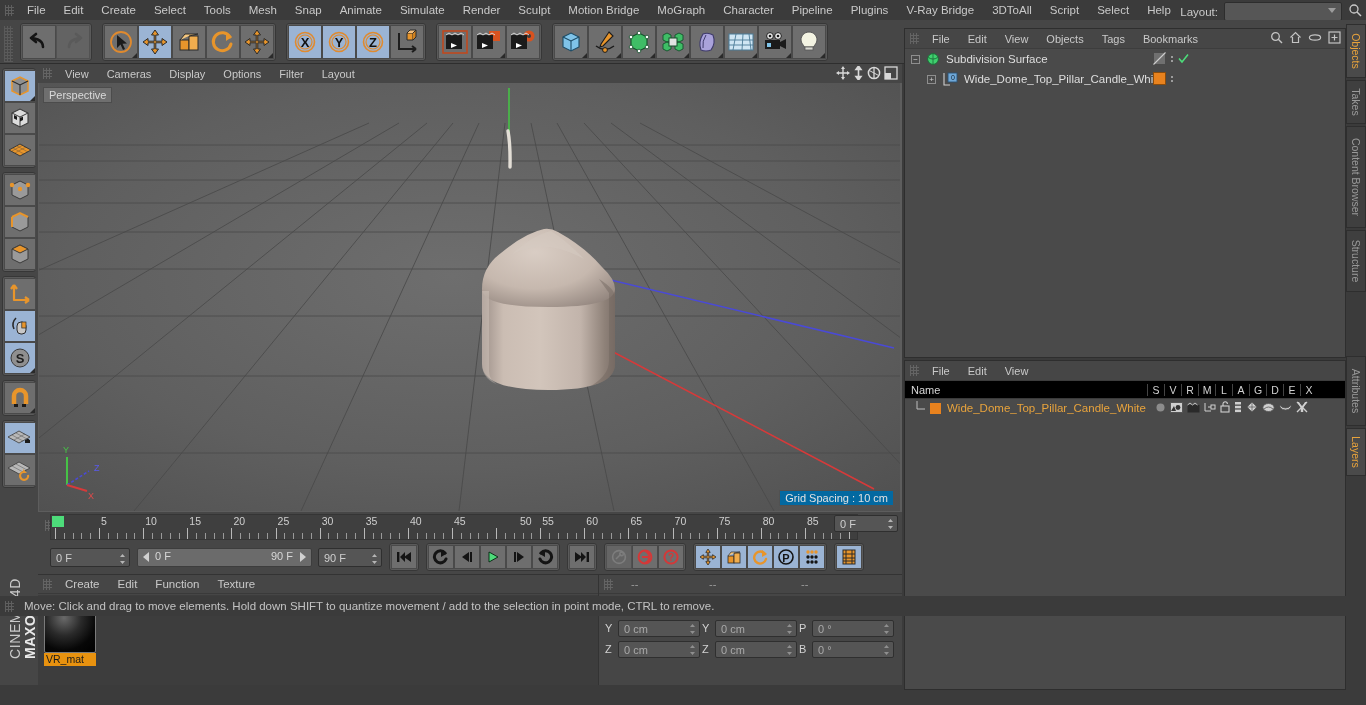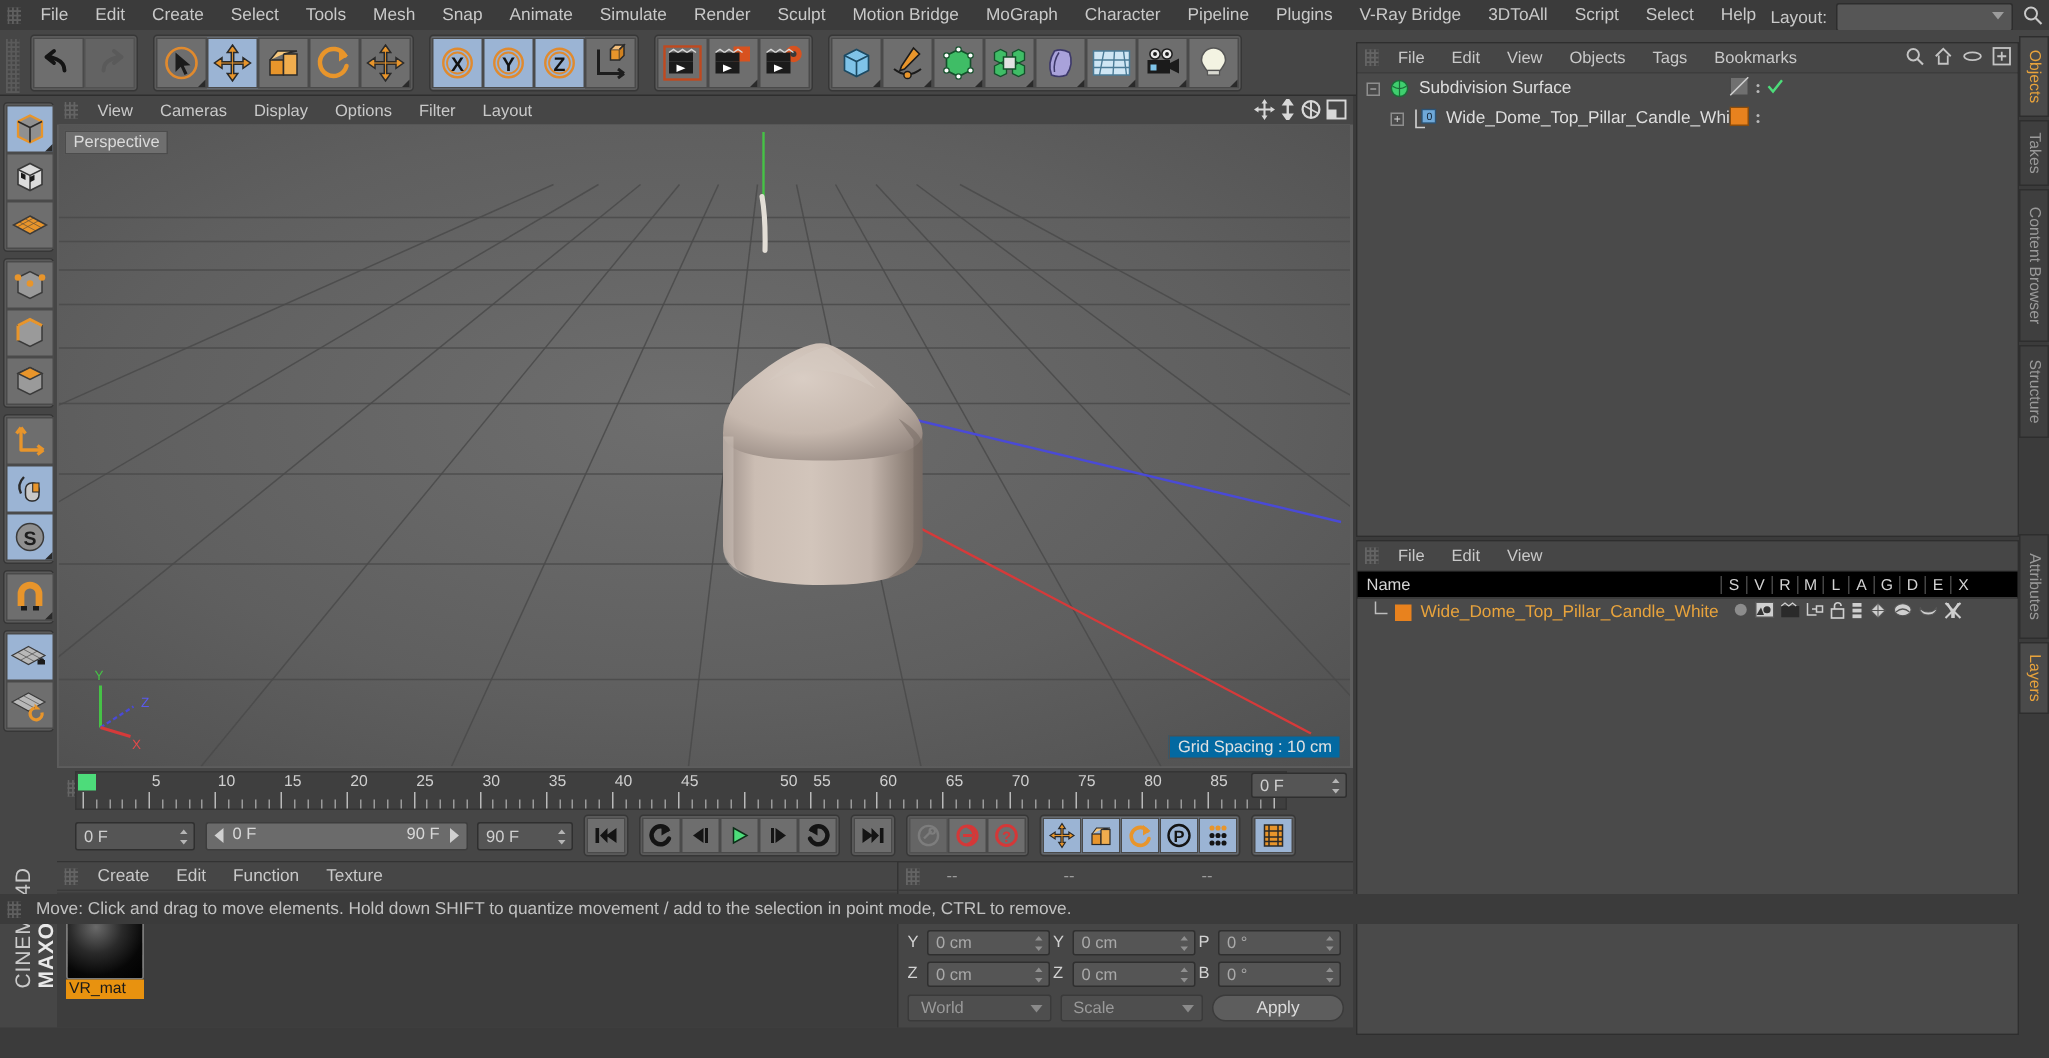--- a/index.html
+++ b/index.html
@@ -1020,31 +1020,20 @@
           <span class="axlabel">Z</span>
           <span class="cfield" style="flex: 0 0 82px;"><span>0 cm</span><span style="position: absolute; right: 3px; top: 2px;"><svg width="7" height="12" viewBox="0 0 7 12">
                 <path d="M3.5 1 L6 4 L1 4 Z M3.5 11 L6 8 L1 8 Z" fill="#8f8f8f"></path>
               </svg></span></span>
           <span class="axlabel">B</span>
           <span class="cfield" style="flex: 0 0 82px;"><span>0 °</span><span style="position: absolute; right: 3px; top: 2px;"><svg width="7" height="12" viewBox="0 0 7 12">
                 <path d="M3.5 1 L6 4 L1 4 Z M3.5 11 L6 8 L1 8 Z" fill="#8f8f8f"></path>
               </svg></span></span>
         </div>
       </div>
-    <div class="btnrow">
-      <div class="csel">
-        <span>World</span>
-        <span class="arrow"></span>
-      </div>
-      <div class="csel">
-        <span>Scale</span>
-        <span class="arrow"></span>
-      </div>
-      <div id="applybtn">Apply</div>
-    </div>
   </div>
 
   <div id="objmgr">
     <div class="hdr">
       <div class="hgrip"></div>
       <div id="obj-menu-host" style="display:flex;">
           <div class="menu-item" style="font-size: 11px;">File</div>
           <div class="menu-item" style="font-size: 11px;">Edit</div>
           <div class="menu-item" style="font-size: 11px;">View</div>
           <div class="menu-item" style="font-size: 11px;">Objects</div>

